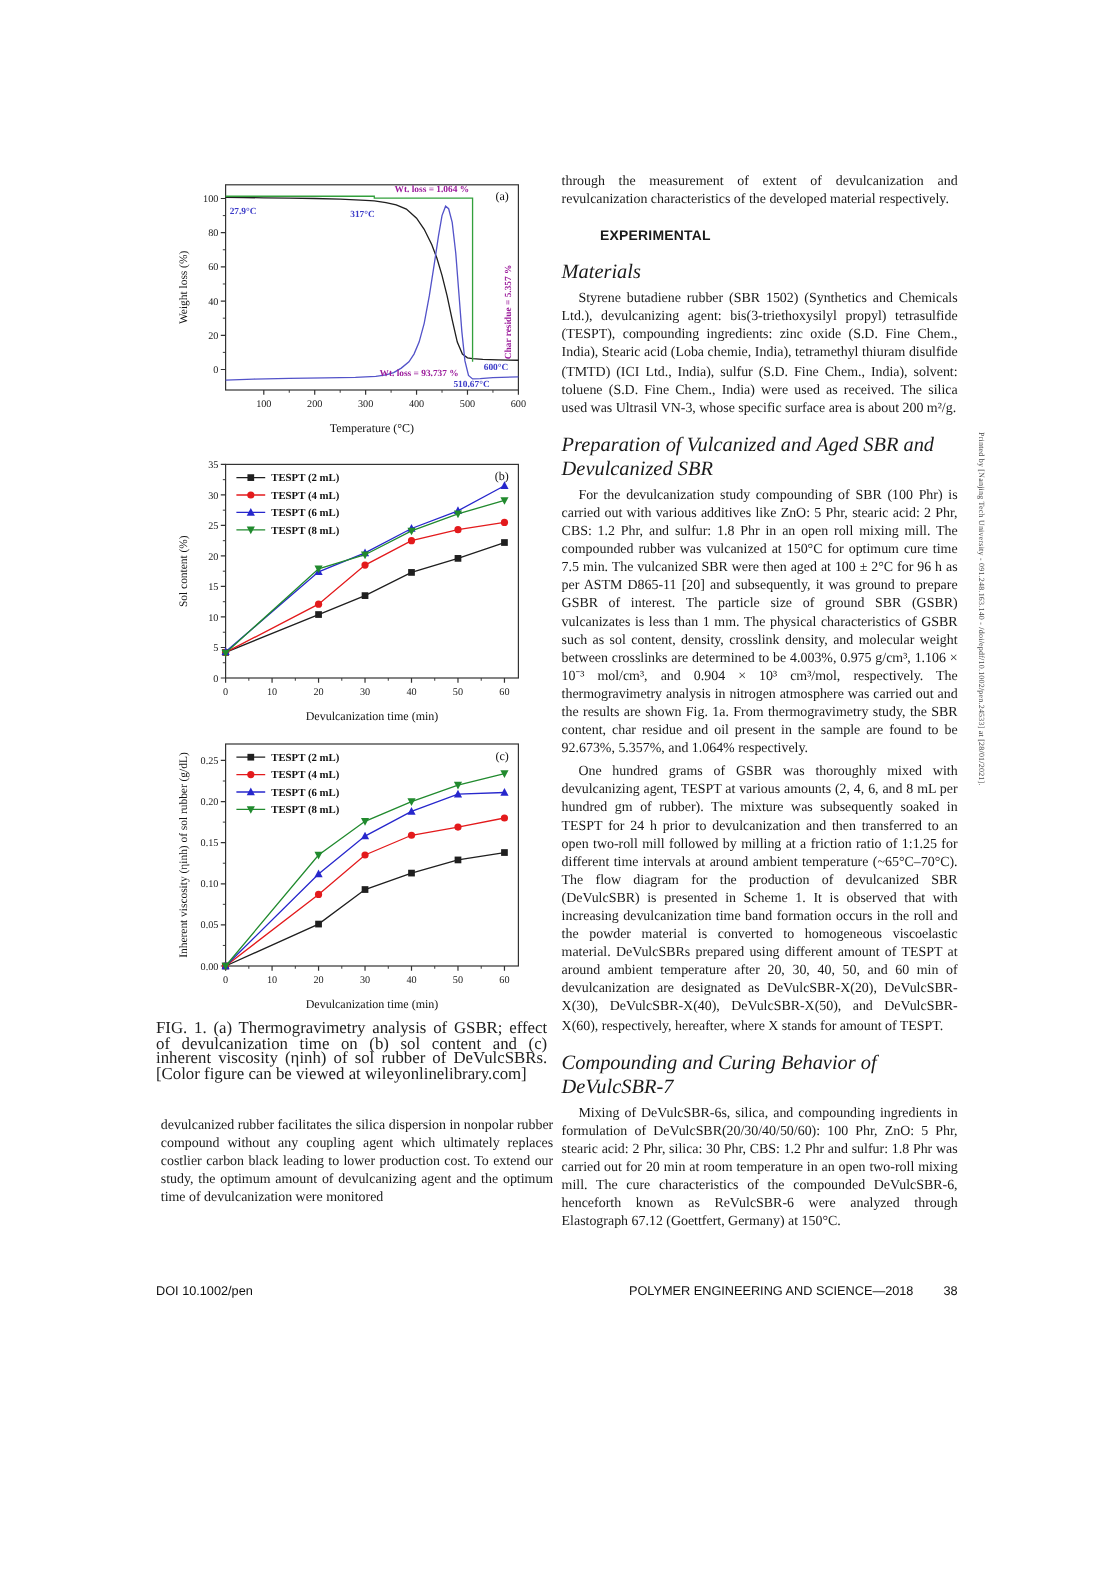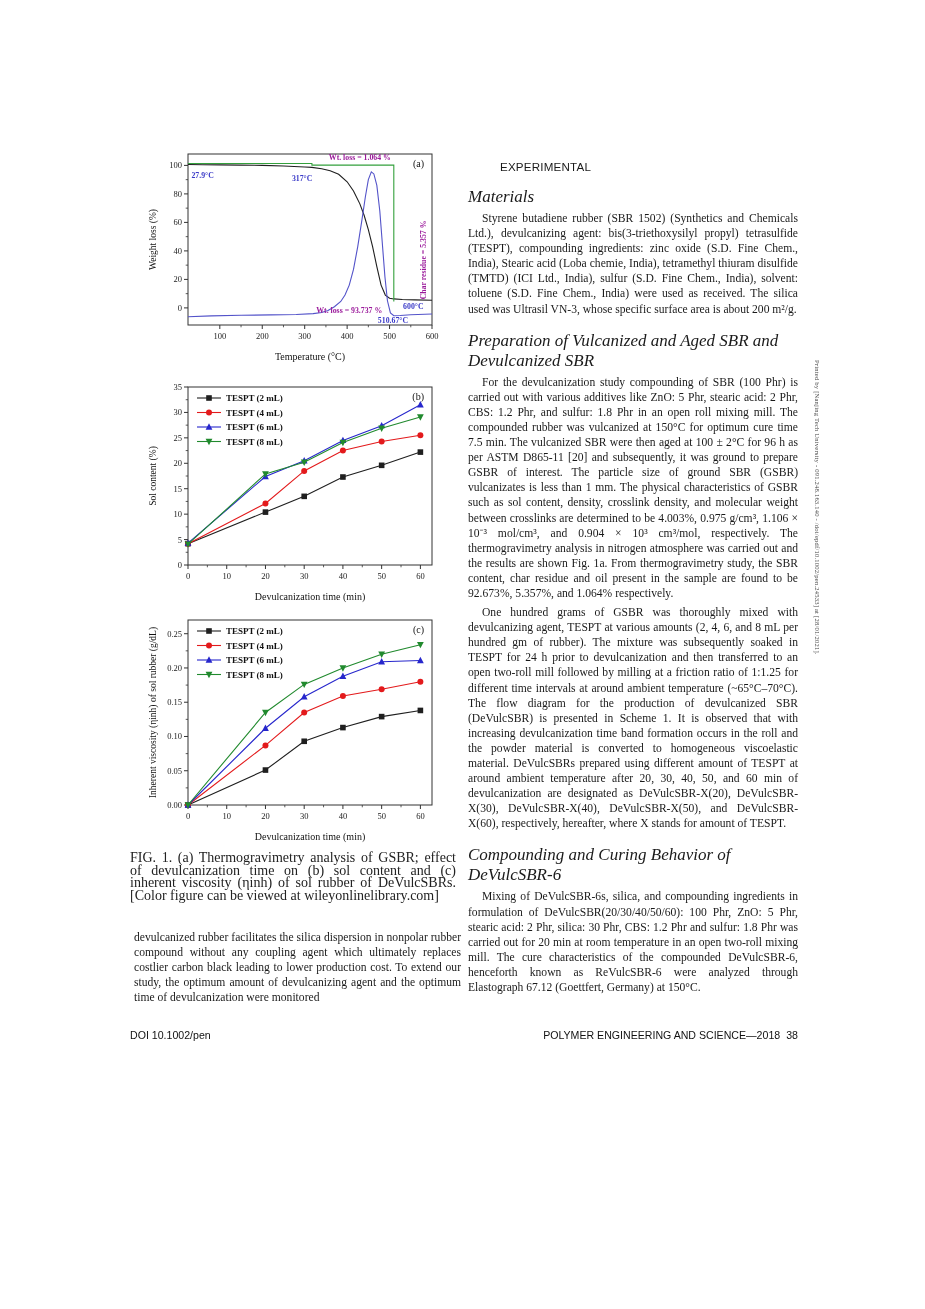--- a/index.html
+++ b/index.html
@@ -4,25 +4,25 @@
 <style>
   html,body{margin:0;padding:0;}
   body{
     width:925px;height:1309px;position:relative;background:#ffffff;
     font-family:"Liberation Serif",serif;color:#1a1a1a;overflow:hidden;
   }
   .abs{position:absolute;}
   .body-text{font-size:11.6px;line-height:15.1px;text-align:justify;}
   .indent{text-indent:14px;}
   .caption{font-size:14px;line-height:12.6px;text-align:justify;color:#222;}
-  .section-heading{font-family:"Liberation Sans",sans-serif;font-weight:normal;font-size:11.6px;letter-spacing:0.2px;margin:17px 0 0 0;padding-left:32px;}
+  .section-heading{font-family:"Liberation Sans",sans-serif;font-weight:bold;font-size:11.6px;letter-spacing:0.2px;margin:17px 0 0 0;padding-left:32px;}
   .sub-heading{font-style:italic;font-size:17px;margin:14px 0 0 0;}
   .para{margin:4px 0 0 0;}
-  .footer-text{font-family:"Liberation Sans",sans-serif;font-size:10.6px;color:#111;}
-  .right-footer{display:flex;justify-content:flex-end;gap:6px;}
+  .footer-text{font-family:"Liberation Sans",sans-serif;font-size:10.6px;color:#111;margin-top:41px;}
+  .right-footer{display:flex;justify-content:flex-end;gap:25px;}
   .chart{position:absolute;}
   .chart svg text{font-family:"Liberation Serif",serif;}
   .sidebar-vertical{
     position:absolute;left:814px;top:360px;height:340px;
     writing-mode:vertical-rl;text-orientation:sideways;
     font-size:6.6px;color:#444;letter-spacing:0.2px;white-space:nowrap;
   }
 </style>
 </head>
 <body>
@@ -252,34 +252,35 @@
       <text x="278" y="26" text-anchor="end" font-size="10px" fill="#111">(c)</text>
     </svg></div>
 
 <div class="abs caption" style="left:130px;top:852px;width:326px;">FIG. 1.  (a) Thermogravimetry analysis of GSBR; effect of devulcanization time on (b) sol content and (c) inherent viscosity (ηinh) of sol rubber of DeVulcSBRs. [Color figure can be viewed at wileyonlinelibrary.com]</div>
 
 <div class="abs body-text" style="left:134px;top:930px;width:327px;">devulcanized rubber facilitates the silica dispersion in nonpolar rubber compound without any coupling agent which ultimately replaces costlier carbon black leading to lower production cost. To extend our study, the optimum amount of devulcanizing agent and the optimum time of devulcanization were monitored</div>
 
 <div class="abs footer-text" style="left:130px;top:1029px;">DOI 10.1002/pen</div>
 
 <div class="abs" style="left:468px;top:143px;width:330px;">
+  <div class="body-text">through the measurement of extent of devulcanization and revulcanization characteristics of the developed material respectively.</div>
 
   <div class="section-heading">EXPERIMENTAL</div>
 
   <div class="sub-heading">Materials</div>
 
   <div class="body-text para indent">Styrene butadiene rubber (SBR 1502) (Synthetics and Chemicals Ltd.), devulcanizing agent: bis(3-triethoxysilyl propyl) tetrasulfide (TESPT), compounding ingredients: zinc oxide (S.D. Fine Chem., India), Stearic acid (Loba chemie, India), tetramethyl thiuram disulfide (TMTD) (ICI Ltd., India), sulfur (S.D. Fine Chem., India), solvent: toluene (S.D. Fine Chem., India) were used as received. The silica used was Ultrasil VN-3, whose specific surface area is about 200 m²/g.</div>
 
   <div class="sub-heading">Preparation of Vulcanized and Aged SBR and Devulcanized SBR</div>
 
   <div class="body-text para indent">For the devulcanization study compounding of SBR (100 Phr) is carried out with various additives like ZnO: 5 Phr, stearic acid: 2 Phr, CBS: 1.2 Phr, and sulfur: 1.8 Phr in an open roll mixing mill. The compounded rubber was vulcanized at 150°C for optimum cure time 7.5 min. The vulcanized SBR were then aged at 100 ± 2°C for 96 h as per ASTM D865-11 [20] and subsequently, it was ground to prepare GSBR of interest. The particle size of ground SBR (GSBR) vulcanizates is less than 1 mm. The physical characteristics of GSBR such as sol content, density, crosslink density, and molecular weight between crosslinks are determined to be 4.003%, 0.975 g/cm³, 1.106 × 10⁻³ mol/cm³, and 0.904 × 10³ cm³/mol, respectively. The thermogravimetry analysis in nitrogen atmosphere was carried out and the results are shown Fig. 1a. From thermogravimetry study, the SBR content, char residue and oil present in the sample are found to be 92.673%, 5.357%, and 1.064% respectively.</div>
 
   <div class="body-text para indent">One hundred grams of GSBR was thoroughly mixed with devulcanizing agent, TESPT at various amounts (2, 4, 6, and 8 mL per hundred gm of rubber). The mixture was subsequently soaked in TESPT for 24 h prior to devulcanization and then transferred to an open two-roll mill followed by milling at a friction ratio of 1:1.25 for different time intervals at around ambient temperature (~65°C–70°C). The flow diagram for the production of devulcanized SBR (DeVulcSBR) is presented in Scheme 1. It is observed that with increasing devulcanization time band formation occurs in the roll and the powder material is converted to homogeneous viscoelastic material. DeVulcSBRs prepared using different amount of TESPT at around ambient temperature after 20, 30, 40, 50, and 60 min of devulcanization are designated as DeVulcSBR-X(20), DeVulcSBR-X(30), DeVulcSBR-X(40), DeVulcSBR-X(50), and DeVulcSBR-X(60), respectively, hereafter, where X stands for amount of TESPT.</div>
 
-  <div class="sub-heading">Compounding and Curing Behavior of DeVulcSBR-6</div>
+  <div class="sub-heading">Compounding and Curing Behavior of DeVulcSBR-7</div>
 
   <div class="body-text para indent">Mixing of DeVulcSBR-6s, silica, and compounding ingredients in formulation of DeVulcSBR(20/30/40/50/60): 100 Phr, ZnO: 5 Phr, stearic acid: 2 Phr, silica: 30 Phr, CBS: 1.2 Phr and sulfur: 1.8 Phr was carried out for 20 min at room temperature in an open two-roll mixing mill. The cure characteristics of the compounded DeVulcSBR-6, henceforth known as ReVulcSBR-6 were analyzed through Elastograph 67.12 (Goettfert, Germany) at 150°C.</div>
 </div>
 
 <div class="abs footer-text right-footer" style="left:468px;top:1029px;width:330px;">
   <span>POLYMER ENGINEERING AND SCIENCE—2018</span>
   <span>38</span>
 </div>
 
 <div class="sidebar-vertical">Printed by [Nanjing Tech University - 091.248.163.140 - /doi/epdf/10.1002/pen.24533] at [28/01/2021].</div>

